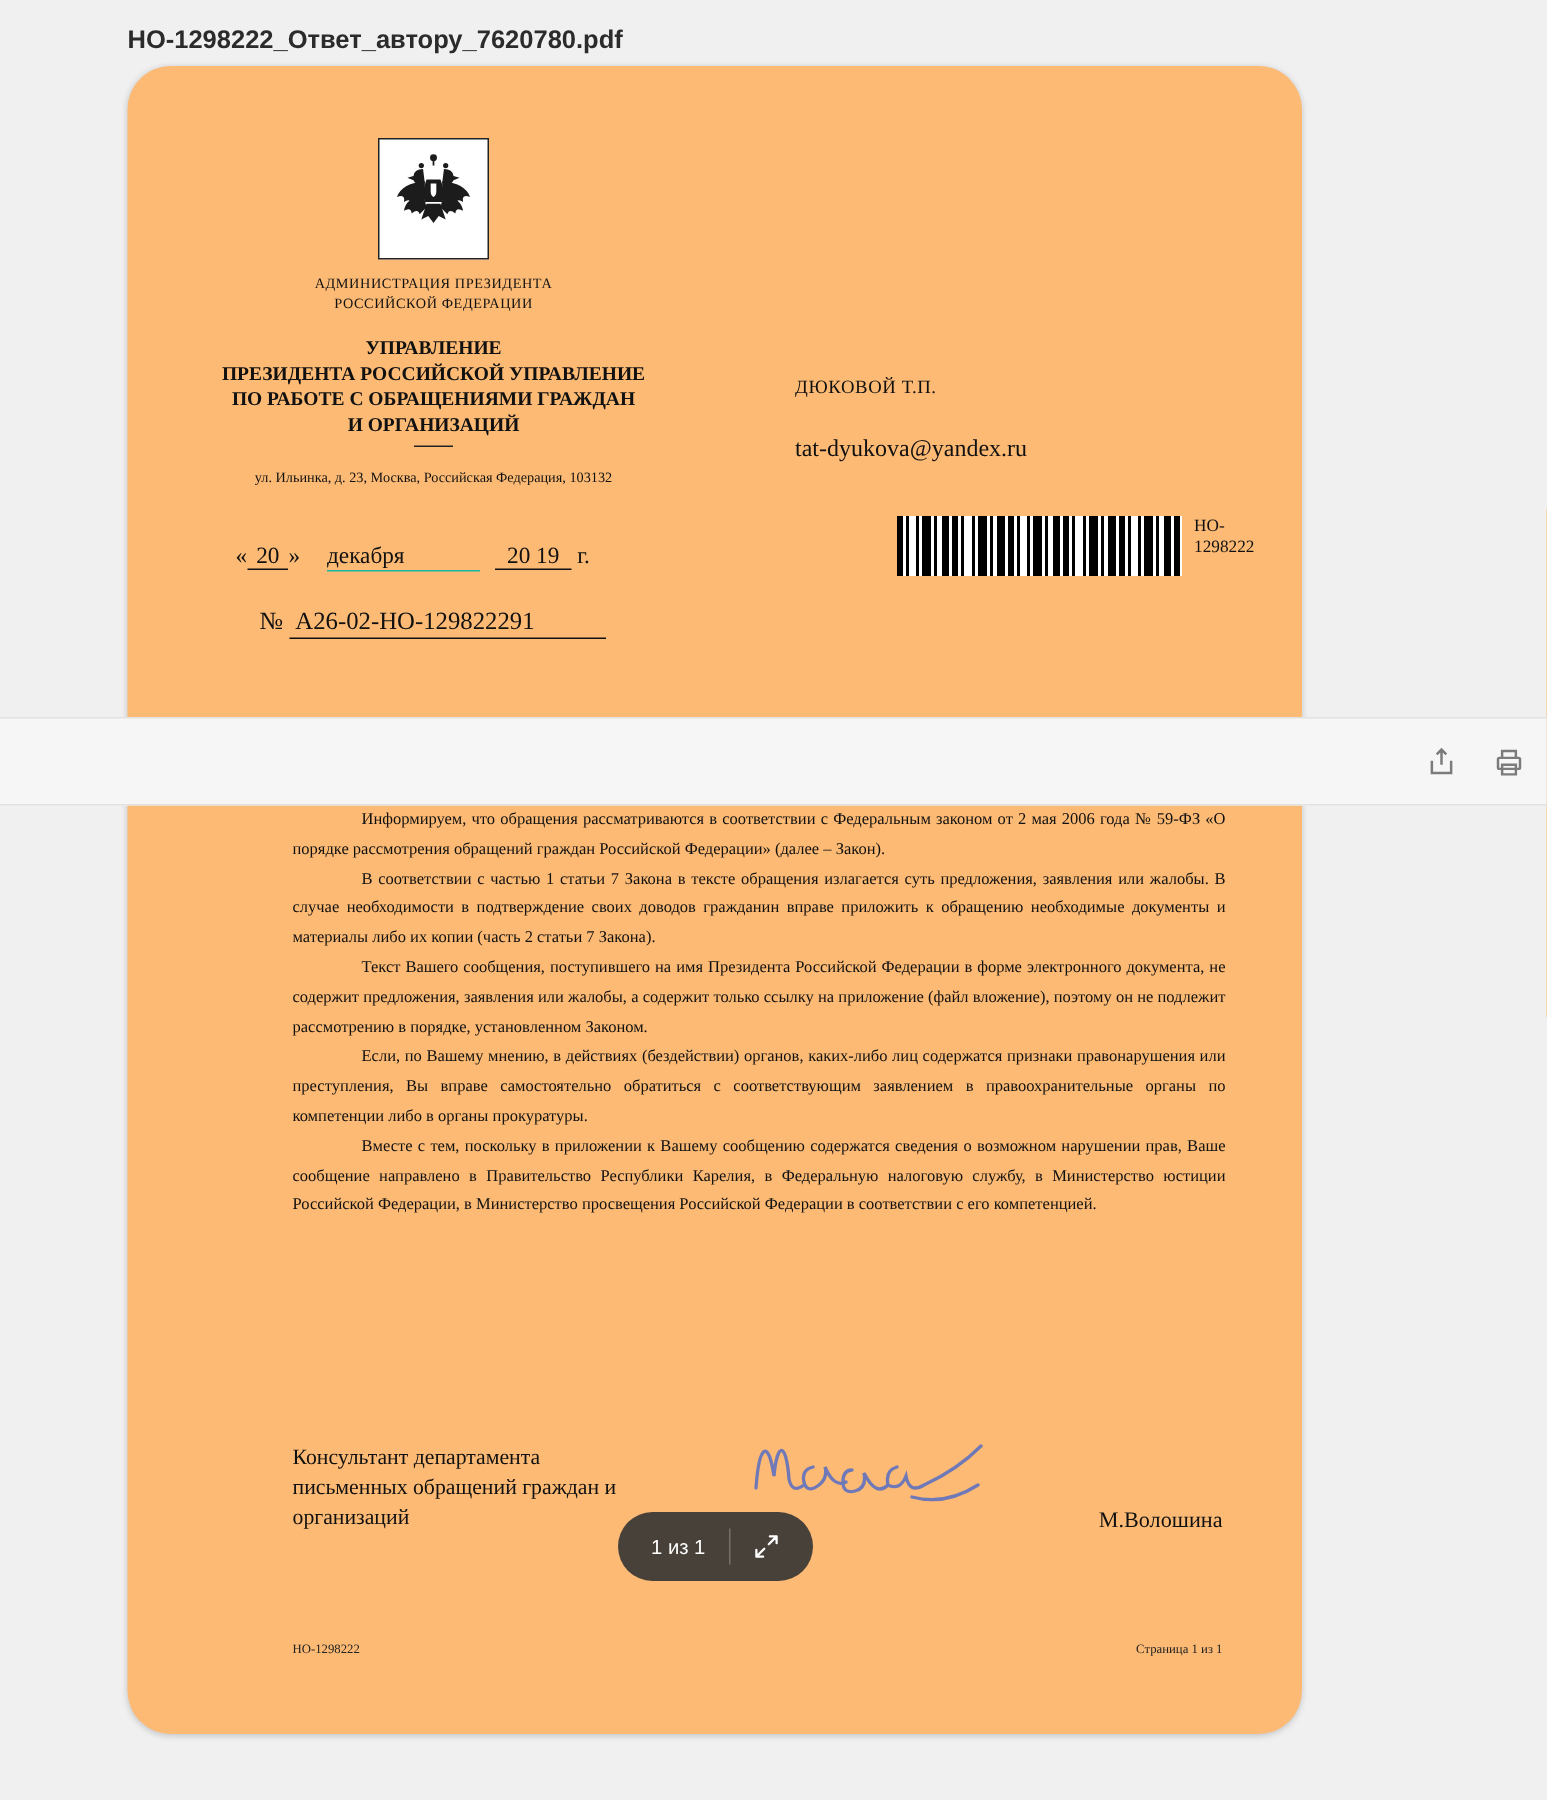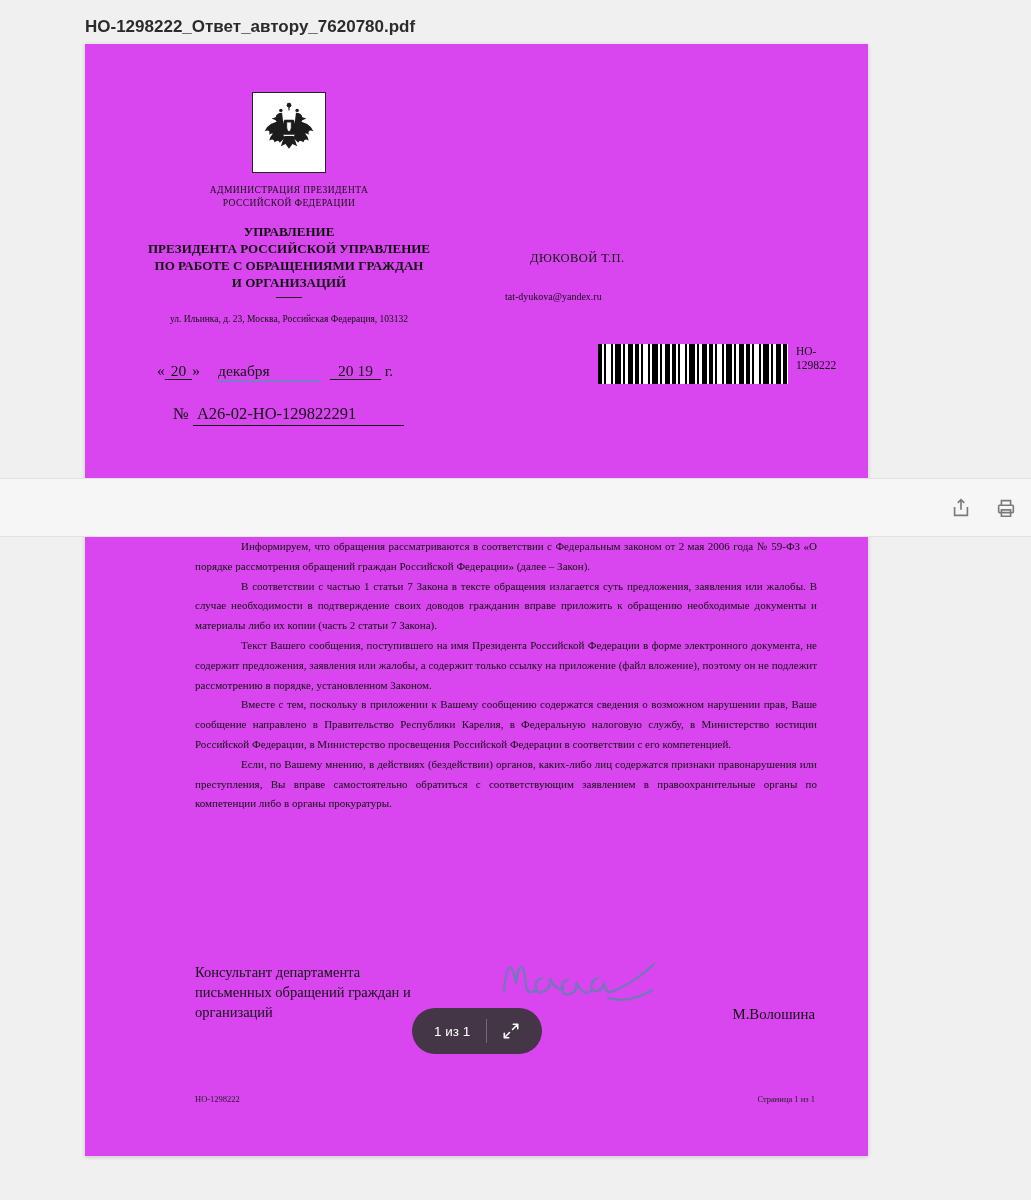--- a/index.html
+++ b/index.html
@@ -11,40 +11,40 @@
     overflow:hidden;
   }
   
   .viewer-title {
     position:absolute; left:85px; top:5px; width:783px;
     text-align:left; font-size:17px; font-weight:bold; color:#2b2b2b;margin-top:12px;
   }
   
   .page {
     position:absolute; left:85px; top:44px; width:783px; height:1112px;
-    background:#d946ef; box-shadow:0 1px 4px rgba(0,0,0,.18);
-    font-family:"Liberation Serif","DejaVu Serif",serif; color:#111;
+    background:#fdba74; box-shadow:0 1px 4px rgba(0,0,0,.18);
+    font-family:"Liberation Serif","DejaVu Serif",serif; color:#111;border-radius:29px;
   }
   
   .letterhead { position:absolute; left:20px; top:48px; width:368px; text-align:center; }
   .arms-box { width:74px; height:81px; border:1px solid #222; margin:0 auto; display:flex; align-items:center; justify-content:center; background:#fff; }
   .org-lines { margin-top:11px; font-size:9.5px; letter-spacing:.4px; line-height:12.5px; }
   .dept-lines { margin-top:14px; font-weight:bold; font-size:13px; line-height:17px; }
   .lh-divider { width:26px; border-bottom:1px solid #222; margin:6px auto 0 auto; height:1px; }
   .addr-line { margin-top:16px; font-size:9.5px; }
   
   .date-line { position:absolute; left:72px; top:318px; font-size:15.5px; white-space:nowrap; }
   .u { border-bottom:1px solid #111; padding:0 6px; }
   .month-box { display:inline-block; width:102px; text-align:left; border-bottom:1px solid #14b8a6; margin:0 10px 0 18px; }
   .year-box { border-bottom:1px solid #111; padding:0 8px; }
   .num-line { position:absolute; left:88px; top:360px; font-size:16.5px; white-space:nowrap; }
   .num-underline { border-bottom:1px solid #111; padding:0 48px 2px 4px; }
   
   .recipient-name { position:absolute; left:445px; top:207px; font-size:12.5px; letter-spacing:.4px; }
-  .recipient-email { position:absolute; left:420px; top:247px; font-size:10px; }
+  .recipient-email { position:absolute; left:445px; top:247px; font-size:16px; }
   .barcode {
     position:absolute; left:513px; top:300px; width:190px; height:40px;
     background:repeating-linear-gradient(90deg,
       #000 0px,#000 4px,#fff 4px,#fff 6px,
       #000 6px,#000 8px,#fff 8px,#fff 13px,
       #000 13px,#000 15px,#fff 15px,#fff 17px,
       #000 17px,#000 23px,#fff 23px,#fff 25px,
       #000 25px,#000 27px,#fff 27px,#fff 30px,
       #000 30px,#000 35px,#fff 35px,#fff 37px);
   }
@@ -143,22 +143,22 @@
   <div class="barcode"></div>
   <div class="barcode-label">
     <div>НО-</div>
     <div>1298222</div>
   </div>
 
   <div class="body-text">
     <p>Информируем, что обращения рассматриваются в соответствии с Федеральным законом от 2 мая 2006 года № 59-ФЗ «О порядке рассмотрения обращений граждан Российской Федерации» (далее – Закон).</p>
     <p>В соответствии с частью 1 статьи 7 Закона в тексте обращения излагается суть предложения, заявления или жалобы. В случае необходимости в подтверждение своих доводов гражданин вправе приложить к обращению необходимые документы и материалы либо их копии (часть 2 статьи 7 Закона).</p>
     <p>Текст Вашего сообщения, поступившего на имя Президента Российской Федерации в форме электронного документа, не содержит предложения, заявления или жалобы, а содержит только ссылку на приложение (файл вложение), поэтому он не подлежит рассмотрению в порядке, установленном Законом.</p>
+    <p>Если, по Вашему мнению, в действиях (бездействии) органов, каких-либо лиц содержатся признаки правонарушения или преступления, Вы вправе самостоятельно обратиться с соответствующим заявлением в правоохранительные органы по компетенции либо в органы прокуратуры.</p>
     <p>Вместе с тем, поскольку в приложении к Вашему сообщению содержатся сведения о возможном нарушении прав, Ваше сообщение направлено в Правительство Республики Карелия, в Федеральную налоговую службу, в Министерство юстиции Российской Федерации, в Министерство просвещения Российской Федерации в соответствии с его компетенцией.</p>
-    <p>Если, по Вашему мнению, в действиях (бездействии) органов, каких-либо лиц содержатся признаки правонарушения или преступления, Вы вправе самостоятельно обратиться с соответствующим заявлением в правоохранительные органы по компетенции либо в органы прокуратуры.</p>
   </div>
 
   <div class="sig-position">
     <div>Консультант департамента</div>
     <div>письменных обращений граждан и</div>
     <div>организаций</div>
   </div>
 
   <div class="sig-image">
     <svg viewBox="0 0 170 70" width="170" height="70" aria-hidden="true">

